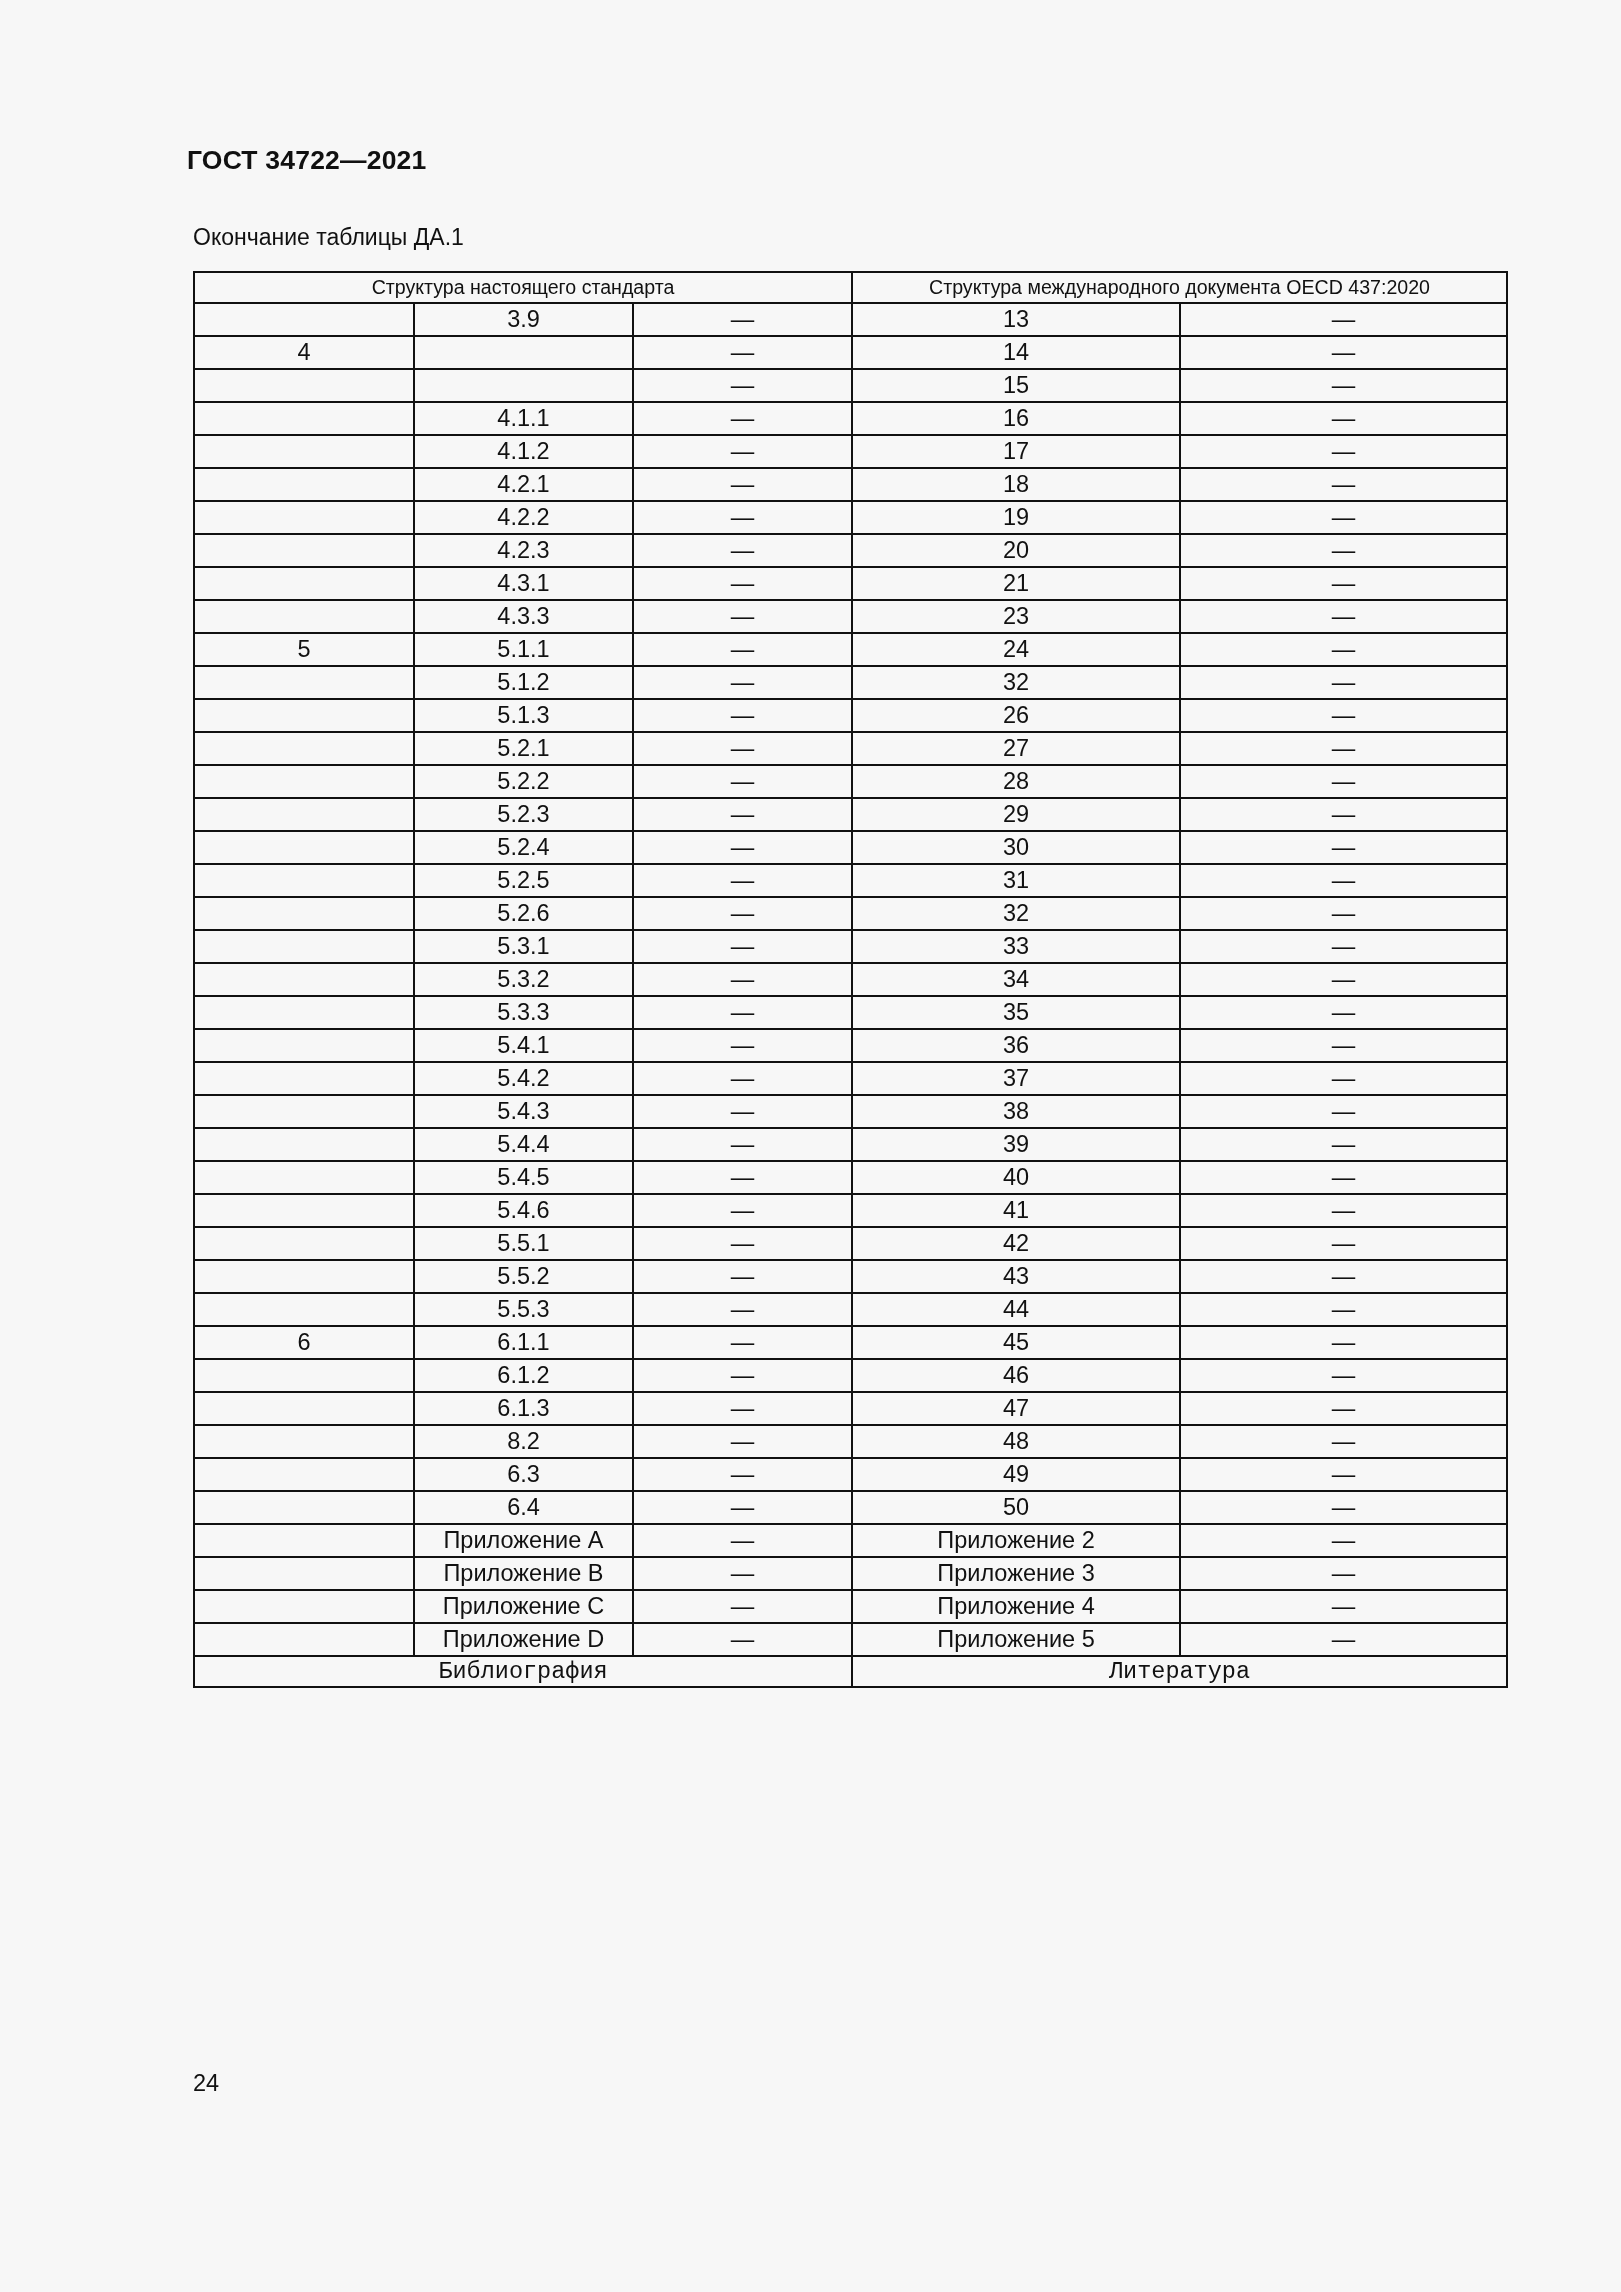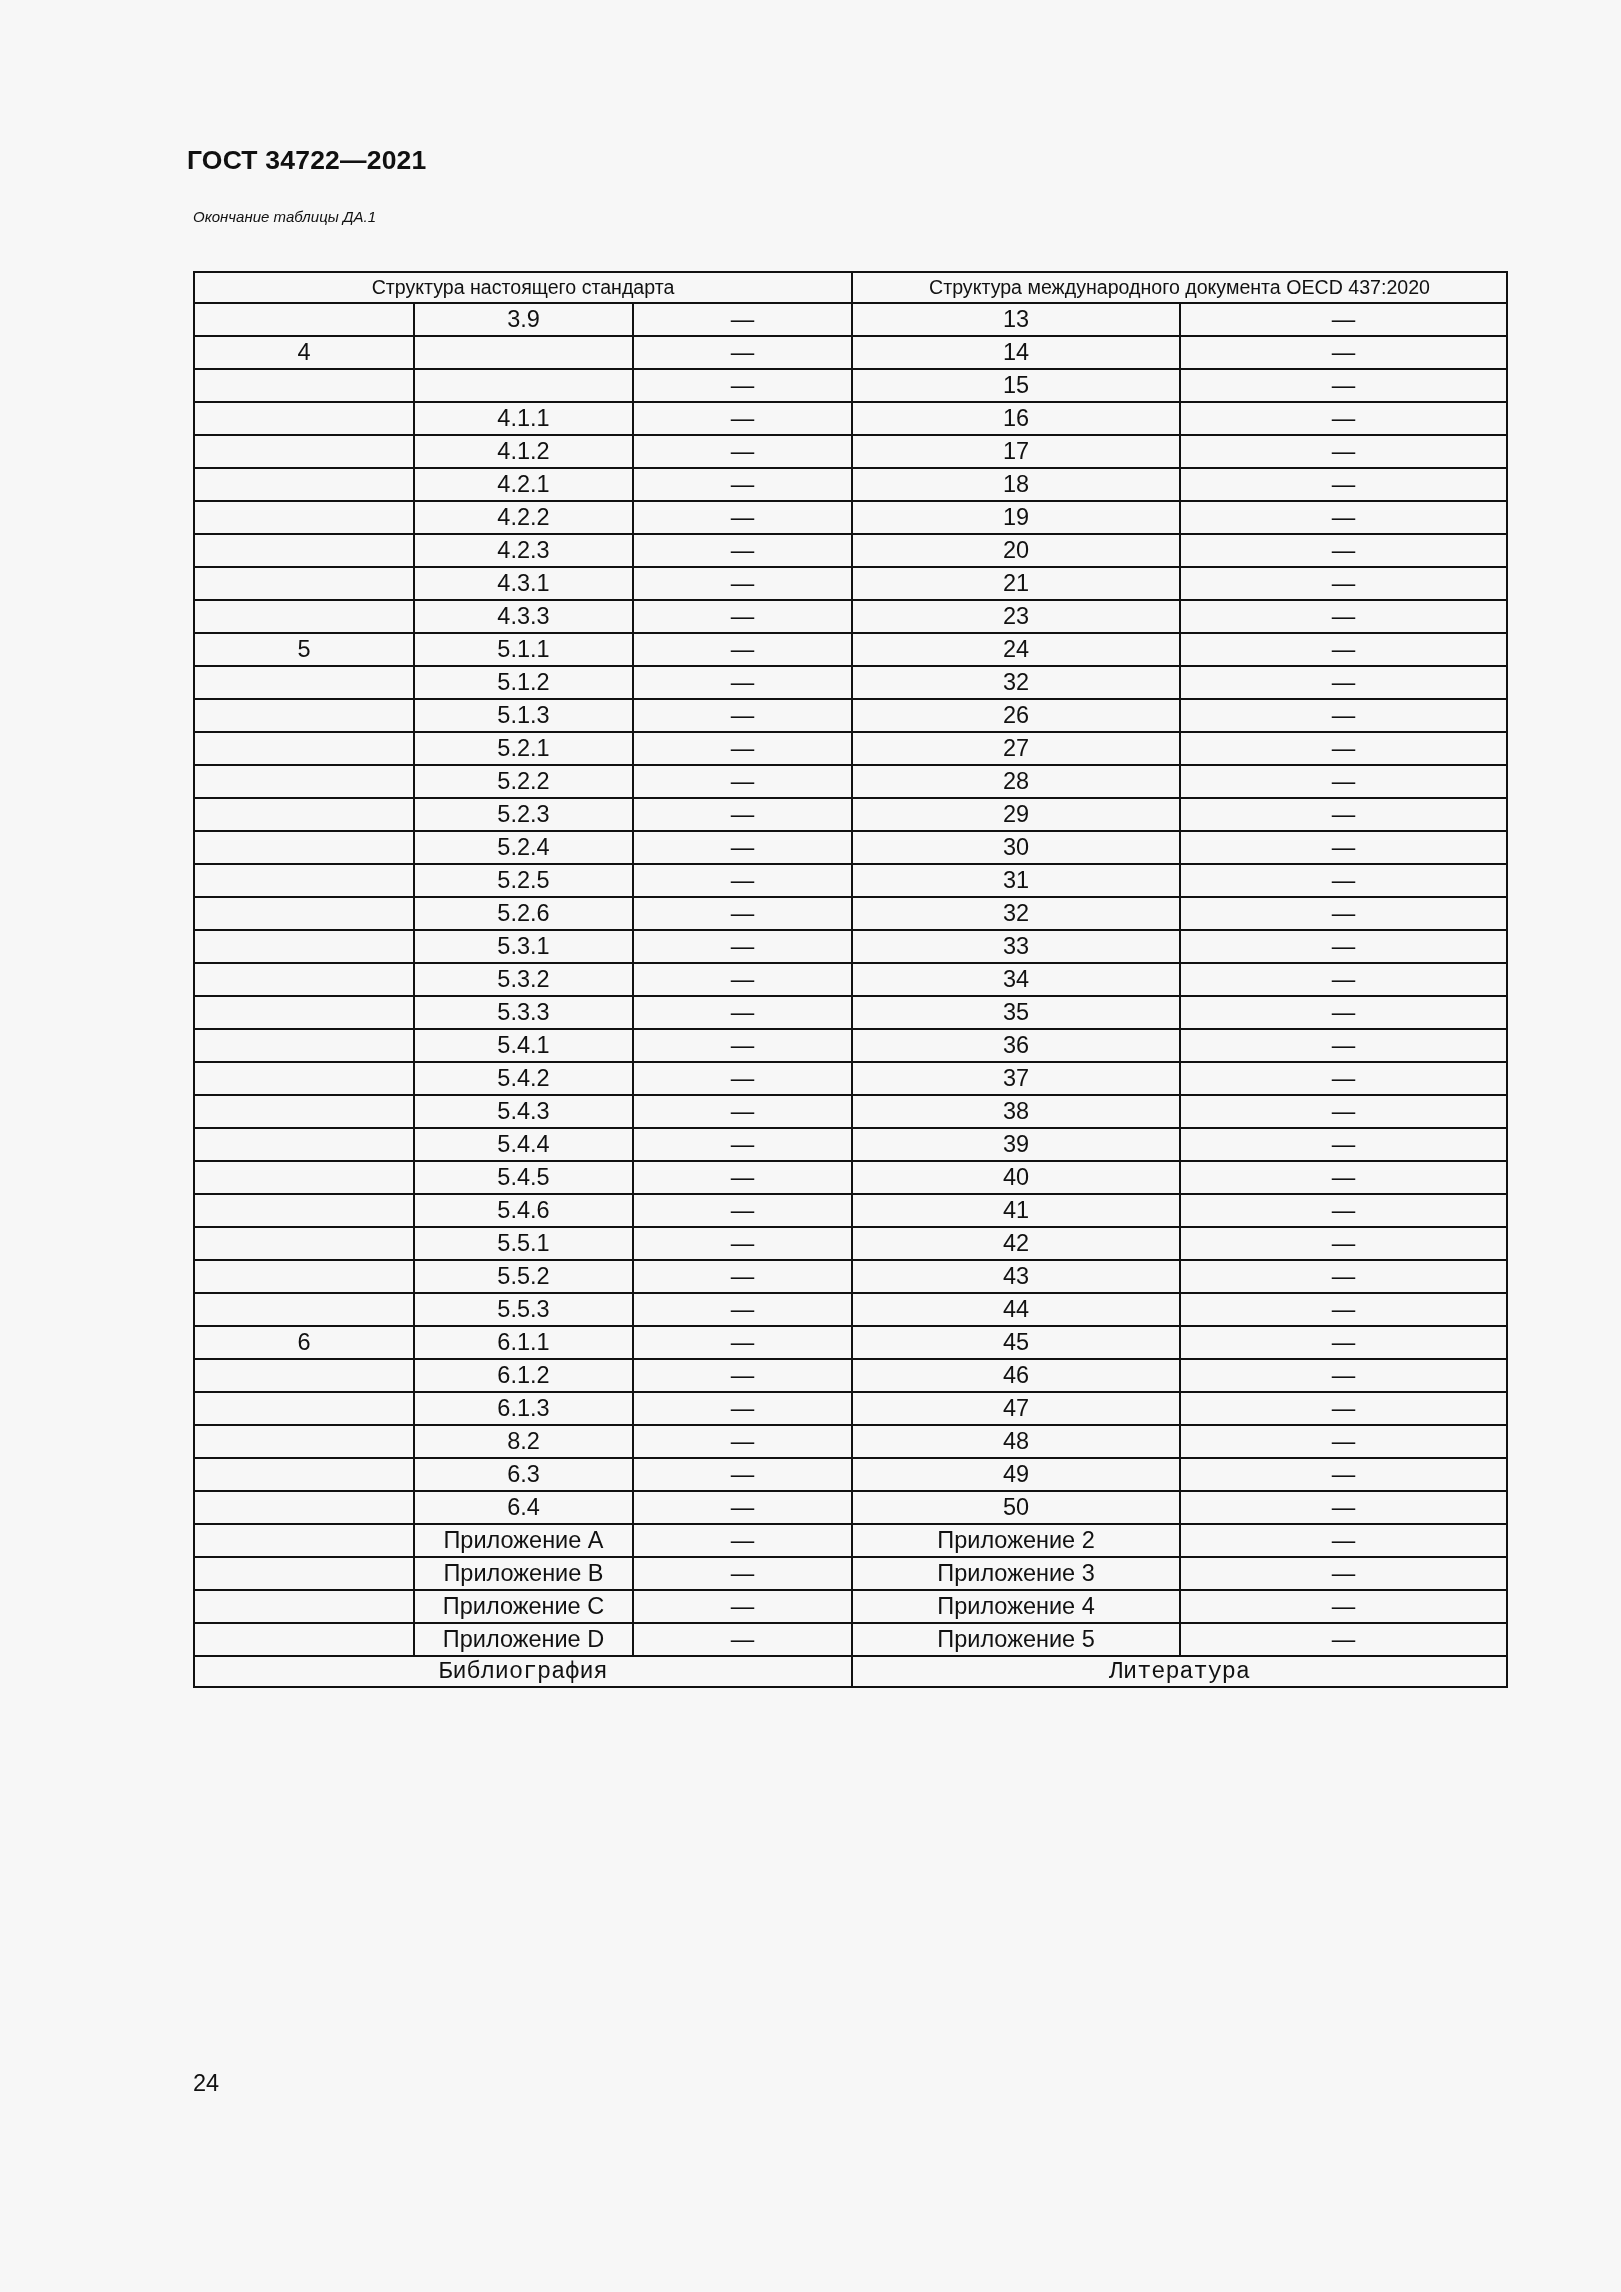--- a/index.html
+++ b/index.html
@@ -6,22 +6,22 @@
   body {
     width:1621px; height:2293px; background:#f7f7f7;
     position:relative; overflow:hidden;
     font-family:"Liberation Sans", "DejaVu Sans", sans-serif; color:#111;
   }
   .doc-title {
     position:absolute; left:187px; top:145px;
     font-size:26.5px; font-weight:bold; letter-spacing:0.2px;
   }
   .caption {
-    position:absolute; left:193px; top:208px;
-    font-size:15px; font-style:italic;
+    position:absolute; left:193px; top:224px;
+    font-size:23px; 
   }
   table.da {
     position:absolute; left:193px; top:271px;
     width:1312px; border-collapse:collapse; table-layout:fixed;
     border:2.5px solid #111;
   }
   table.da col.c1 { width:220px; }
   table.da col.c2 { width:219px; }
   table.da col.c3 { width:219px; }
   table.da col.c4 { width:328px; }

